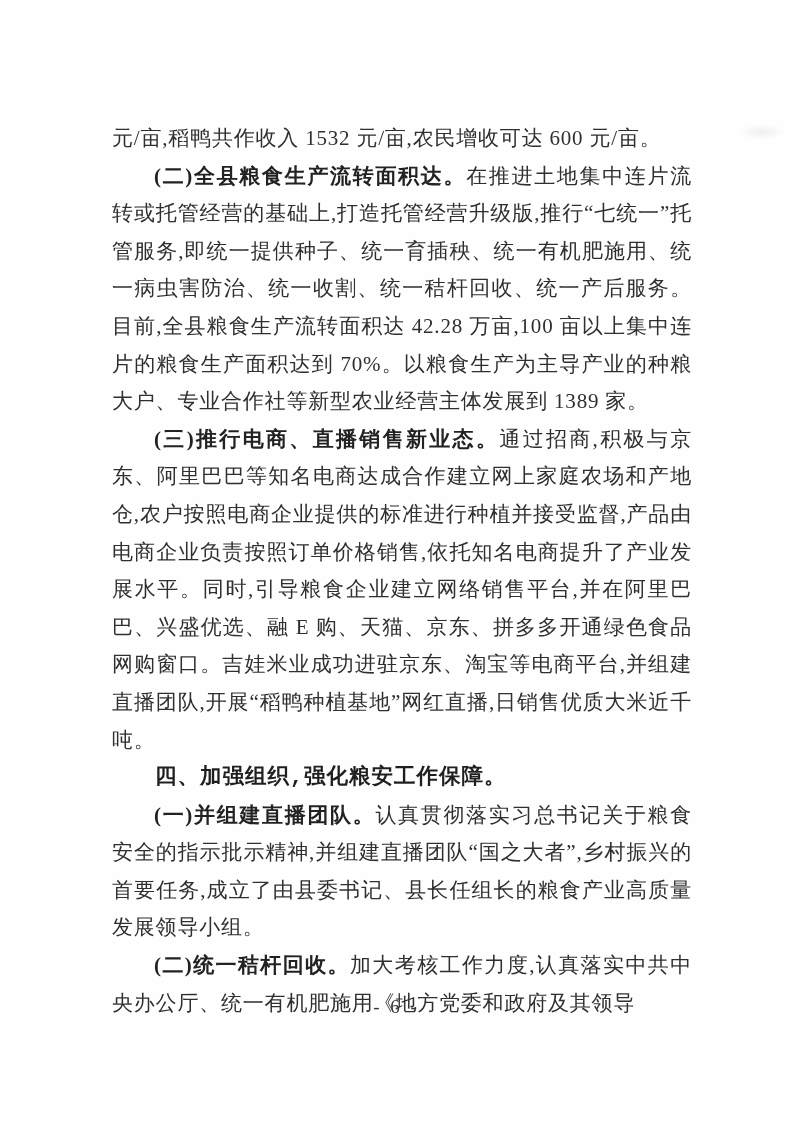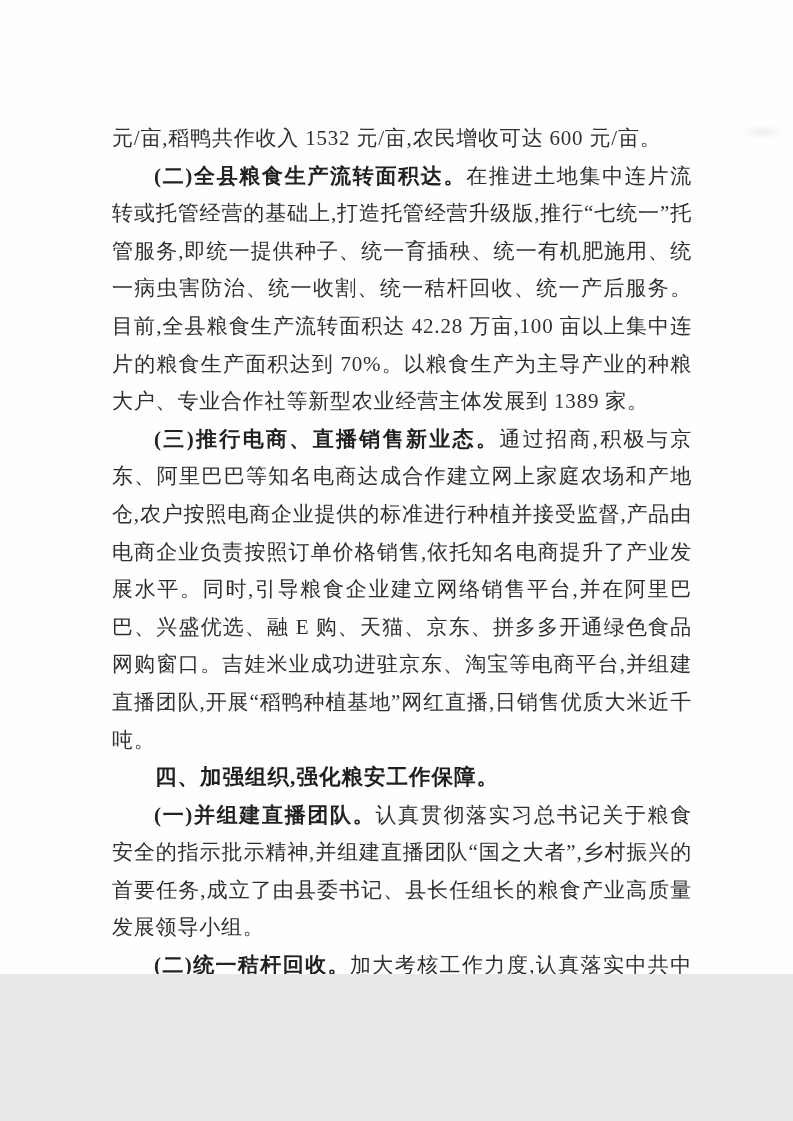--- a/index.html
+++ b/index.html
@@ -3,21 +3,21 @@
 <meta charset="utf-8">
 <style>
   html, body {
     margin: 0;
     padding: 0;
     background: #e8e8e8;
   }
   .page {
     position: relative;
     width: 793px;
-    height: 974px;
+    height: 1121px;
     background: #fefefe;
     overflow: hidden;
     margin: 0 auto;
   }
   .text-block {
     position: absolute;
     left: 112px;
     top: 120px;
     width: 580px;
     font-family: "Liberation Serif", "DejaVu Serif", serif;
@@ -34,21 +34,21 @@
   .para.continuation {
     text-indent: 0;
   }
   .para-lead {
     font-weight: bold;
     color: #222;
   }
   .section-heading {
     margin: 0;
     text-indent: 2em;
-    font-family: Liberation Serif, serif;
+    font-family: Liberation Mono, monospace;
     font-weight: bold;
     font-size: 21.5px;
     color: #1f1f1f;
     letter-spacing: 1px;
   }
   .page-number {
     position: absolute;
     top: 996px;
     left: 0;
     width: 100%;

